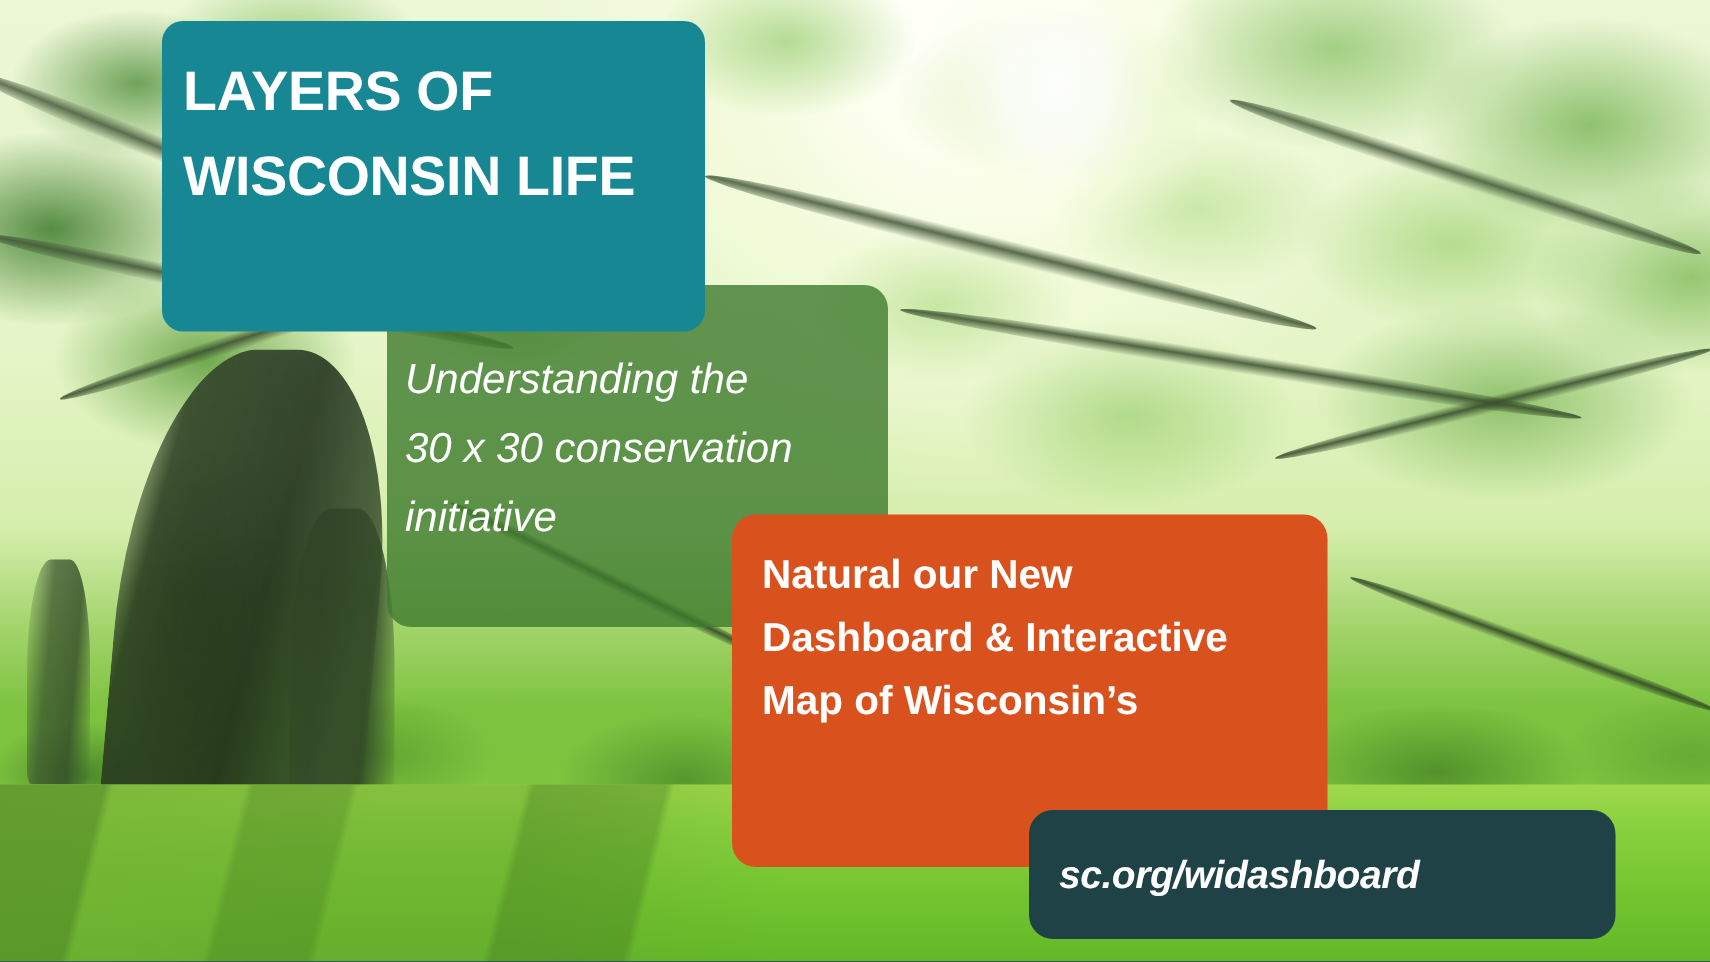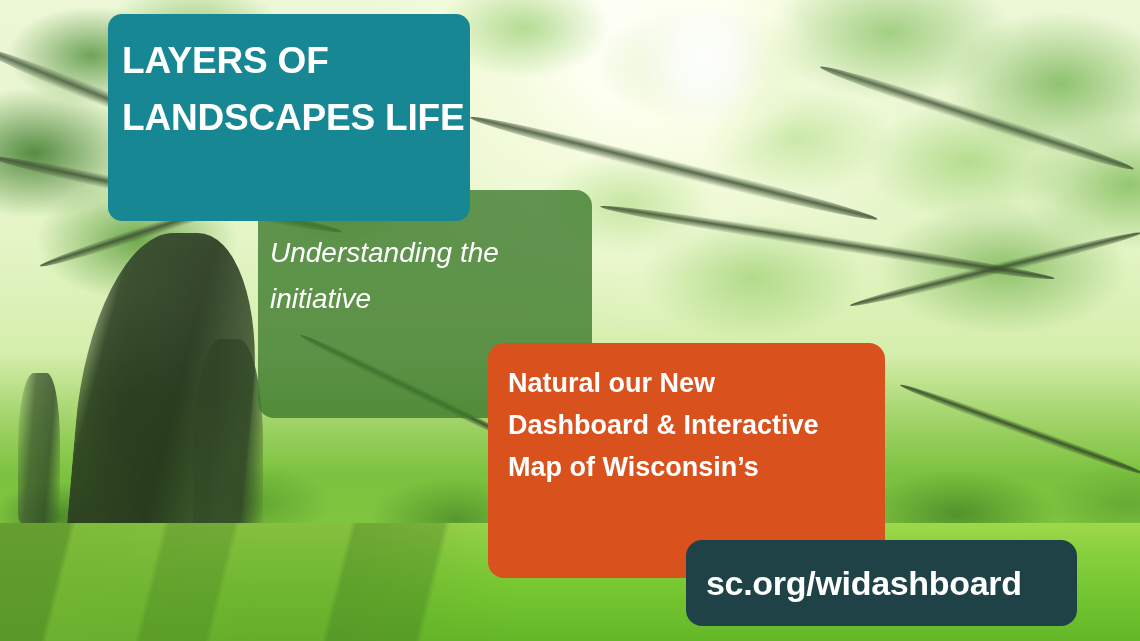--- a/index.html
+++ b/index.html
@@ -176,24 +176,25 @@
     width: 391px; height: 86px;
     background: #1e4246;
     border-radius: 16px;
     display: flex;
     align-items: center;
     padding-left: 20px;
     z-index: 6;
   }
   .card-url .url-text {
     color: #ffffff;
-    font-size: 34px;
+    font-size: 26px;
     font-weight: 700;
     letter-spacing: -0.3px;
     white-space: nowrap;
+    font-style: italic;
   }
 </style>
 </head>
 <body>
 
 <div id="poster">
 
   <div class="photo">
     <div class="sky"></div>
     <div class="canopy"></div>
@@ -213,25 +214,26 @@
     <div class="trunk-b"></div>
     <div class="trunk-main"></div>
     <div class="grass"></div>
     <div class="grass-shadow"></div>
     <div class="sunflare"></div>
     <div class="haze"></div>
   </div>
 
   <div class="card card-title">
     <div class="line">LAYERS OF</div>
-    <div class="line">LANDSCAPES LIFE</div>
+    <div class="line">WISCONSIN LIFE</div>
   </div>
 
   <div class="card card-sub">
     <div class="line">Understanding the</div>
+    <div class="line">30 x 30 conservation</div>
     <div class="line">initiative</div>
   </div>
 
   <div class="card card-cta">
     <div class="line">Natural our New</div>
     <div class="line">Dashboard &amp; Interactive</div>
     <div class="line">Map of Wisconsin’s</div>
   </div>
 
   <div class="card card-url">

